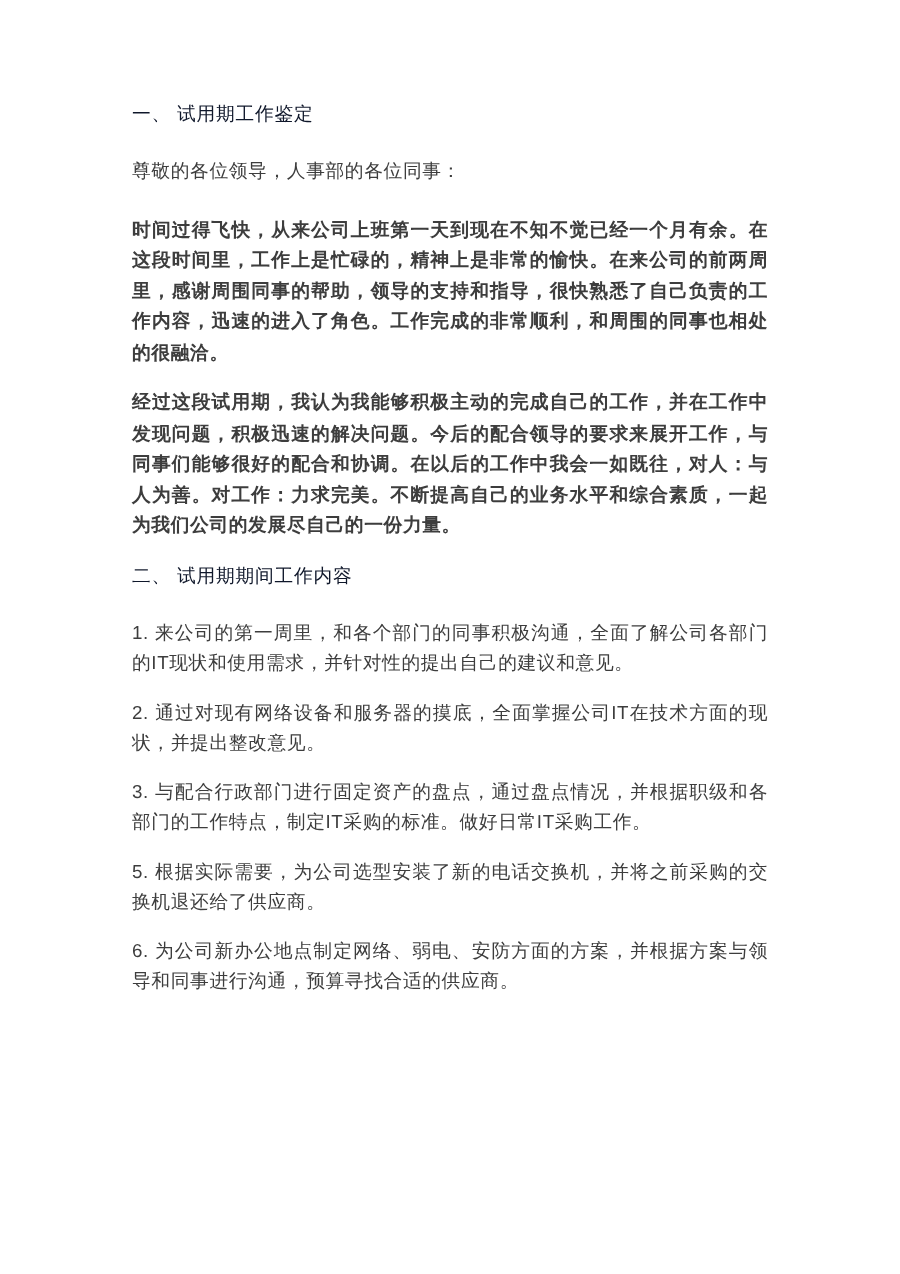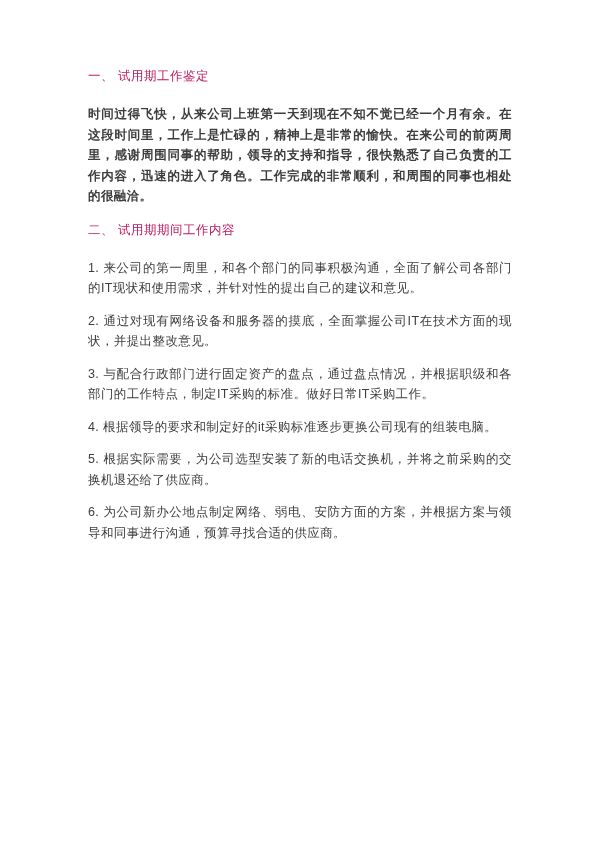--- a/index.html
+++ b/index.html
@@ -19,21 +19,21 @@
     min-height: 849px;
     background: #ffffff;
     padding: 66px 88px 40px 88px;
     color: #3d3d3d;
   }
   .sec-heading {
     font-size: 12.5px;
     font-weight: 400;
     line-height: 1.6;
     margin: 0 0 18px 0;
-    color: #be185d;
+    color: #0f172a;
     letter-spacing: 0.5px;
   }
   .sec-heading.spaced-top {
     margin-top: 12px;
   }
   .para {
     font-size: 12.5px;
     line-height: 1.64;
     margin: 0 0 11px 0;
     text-align: justify;
@@ -51,30 +51,31 @@
     margin-bottom: 12px;
   }
 </style>
 </head>
 <body>
 
 <div class="page">
 
   <h3 class="sec-heading">一、 试用期工作鉴定</h3>
 
+  <p class="para salutation">尊敬的各位领导，人事部的各位同事：</p>
 
   <div class="body-paras">
     <p class="para">时间过得飞快，从来公司上班第一天到现在不知不觉已经一个月有余。在这段时间里，工作上是忙碌的，精神上是非常的愉快。在来公司的前两周里，感谢周围同事的帮助，领导的支持和指导，很快熟悉了自己负责的工作内容，迅速的进入了角色。工作完成的非常顺利，和周围的同事也相处的很融洽。</p>
+    <p class="para">经过这段试用期，我认为我能够积极主动的完成自己的工作，并在工作中发现问题，积极迅速的解决问题。今后的配合领导的要求来展开工作，与同事们能够很好的配合和协调。在以后的工作中我会一如既往，对人：与人为善。对工作：力求完美。不断提高自己的业务水平和综合素质，一起为我们公司的发展尽自己的一份力量。</p>
   </div>
 
   <h3 class="sec-heading spaced-top">二、 试用期期间工作内容</h3>
 
   <div class="work-items">
     <p class="para">1. 来公司的第一周里，和各个部门的同事积极沟通，全面了解公司各部门的IT现状和使用需求，并针对性的提出自己的建议和意见。</p>
     <p class="para">2. 通过对现有网络设备和服务器的摸底，全面掌握公司IT在技术方面的现状，并提出整改意见。</p>
     <p class="para">3. 与配合行政部门进行固定资产的盘点，通过盘点情况，并根据职级和各部门的工作特点，制定IT采购的标准。做好日常IT采购工作。</p>
-    <p class="para">4. 根据领导的要求和制定好的it采购标准逐步更换公司现有的组装电脑。</p>
     <p class="para">5. 根据实际需要，为公司选型安装了新的电话交换机，并将之前采购的交换机退还给了供应商。</p>
     <p class="para">6. 为公司新办公地点制定网络、弱电、安防方面的方案，并根据方案与领导和同事进行沟通，预算寻找合适的供应商。</p>
 
   </div>
 
 </div>
 
 </body></html>

